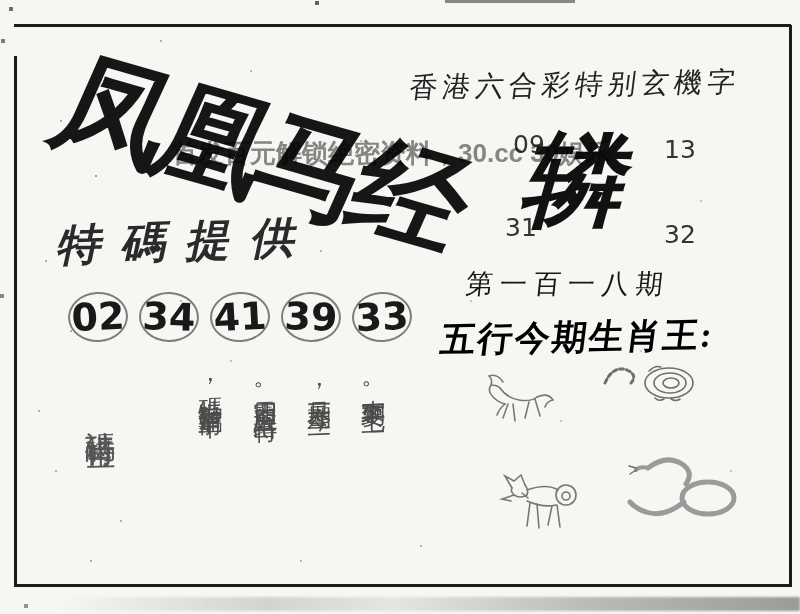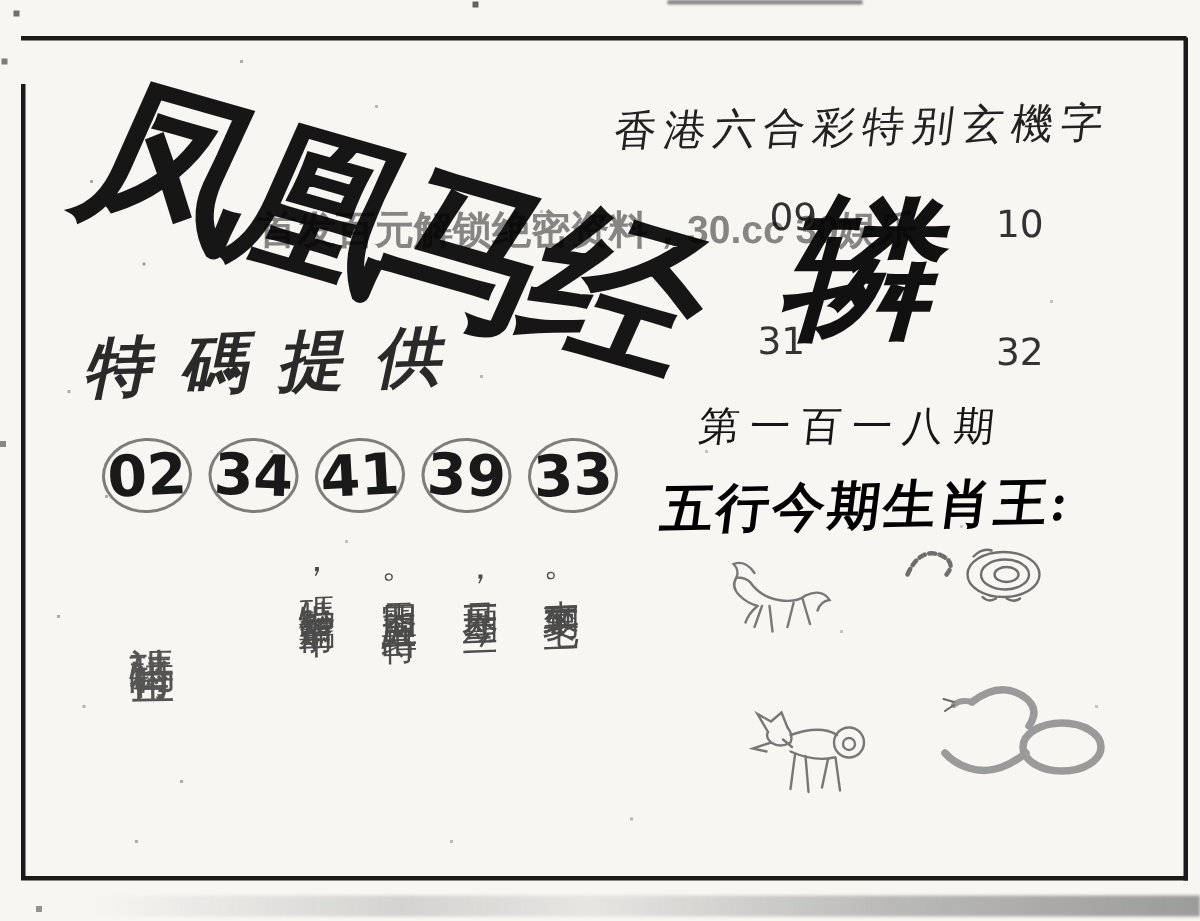--- a/index.html
+++ b/index.html
@@ -153,21 +153,21 @@
   <div class="top-smudge"></div>
   <div class="bottom-smudge"></div>
 
   <div class="main-title">凤凰马经</div>
   <div class="subtitle">特碼提供</div>
   <div class="tagline">香港六合彩特别玄機字</div>
   <div class="watermark">首发百元解锁绝密资料，30.cc 30娱乐</div>
 
   <div class="mystery-char">辚</div>
   <div class="corner-num num-tl">09</div>
-  <div class="corner-num num-tr">10</div>
+  <div class="corner-num num-tr">13</div>
   <div class="corner-num num-bl">31</div>
   <div class="corner-num num-br">32</div>
 
   <div class="issue-label">第一百一八期</div>
 
   <div class="circles-row">
     <div class="num-circle">02</div>
     <div class="num-circle">34</div>
     <div class="num-circle">41</div>
     <div class="num-circle">39</div>

